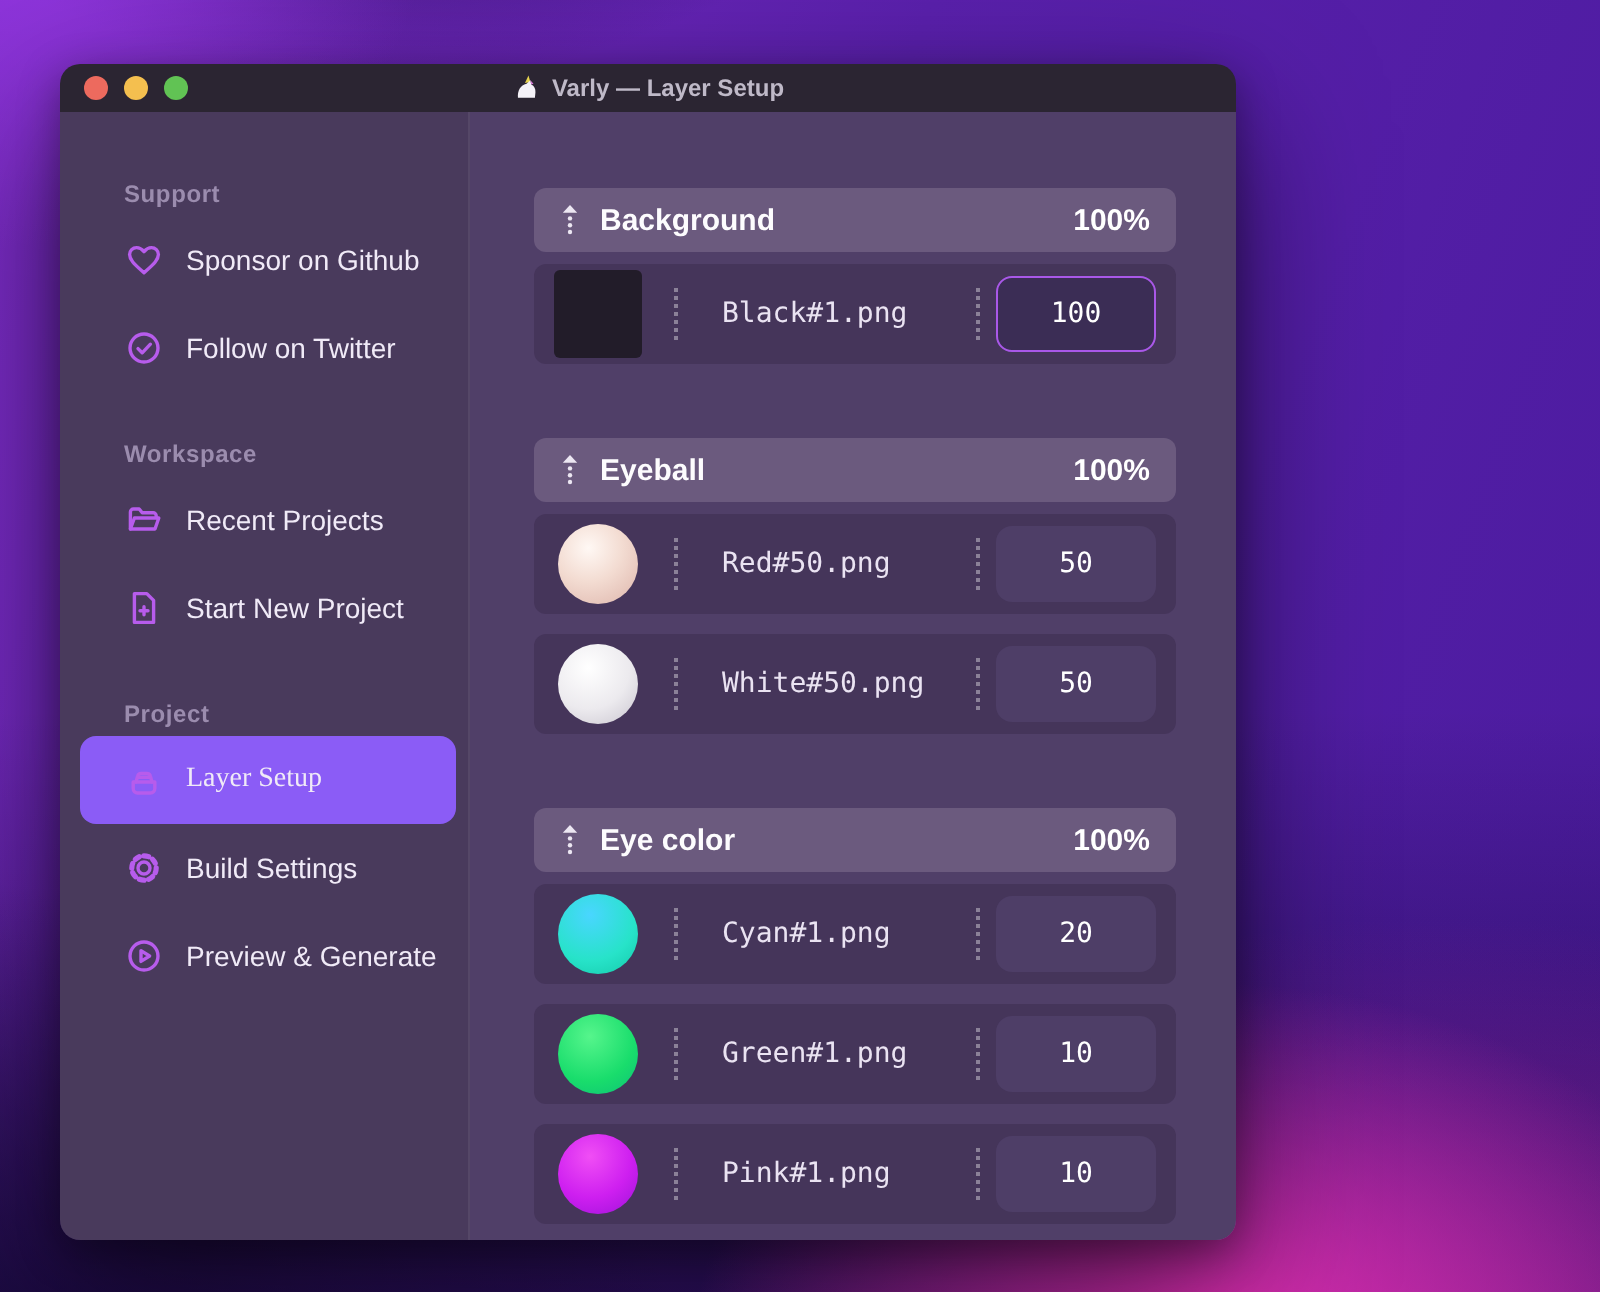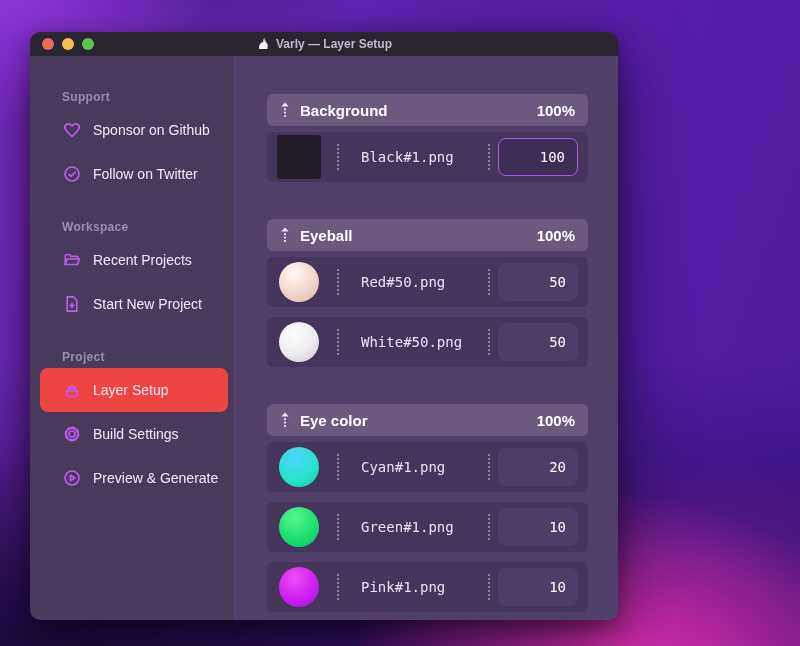--- a/index.html
+++ b/index.html
@@ -39,21 +39,21 @@
   .section-label{
     margin:24px 0 2px 32px; font-size:12px; font-weight:700;
     color:#9b8cae; letter-spacing:.3px; height:16px;
   }
   .section-label.first{ margin-top:0; }
   .side-item{
     display:flex; align-items:center; gap:11px; height:44px;
     margin:0 6px 0 10px; padding-left:22px; border-radius:8px;
     font-size:14px; color:#f0eaf7; cursor:default;
   }
-  .side-item.active{ background:#ef4444; }
+  .side-item.active{ background:#8b5cf6;font-family:Liberation Serif, serif; }
   .sicon{ width:20px; height:20px; flex:0 0 20px; display:block; }
   .sicon svg{ display:block; }
 
   
   .main{ flex:1; background:#503f68; padding:38px 30px 0 32px; overflow:hidden; }
   .group{ margin-bottom:37px; }
   .group-header{
     height:32px; background:#6b5a7e; border-radius:6px;
     display:flex; align-items:center; padding:12px 13px; margin-bottom:6px;
   }
@@ -76,21 +76,21 @@
     width:0; height:26px; border-left:2px dotted rgba(255,255,255,.38);
   }
   .vdiv.left{ margin:0 22px 0 16px; }
   .vdiv.right{ margin-right:8px; }
   .fname{
     font-family:"DejaVu Sans Mono","Liberation Mono",monospace;
     font-size:14px; color:#eae3f2; flex:1;
   }
   .val-input{
     width:80px; height:38px; border-radius:8px; border:none;
-    background:#4e3e67; color:#ffffff; text-align:right; padding:0 12px;
+    background:#4e3e67; color:#ffffff; text-align:center; padding:0 12px;
     font-family:"DejaVu Sans Mono","Liberation Mono",monospace; font-size:14px;
     outline:none;
   }
   .val-input.focused{ background:#3b2d55; border:1.5px solid #a958e8; }
 </style>
 </head>
 <body>
 
 <svg width="0" height="0" style="position:absolute">
   <defs>

